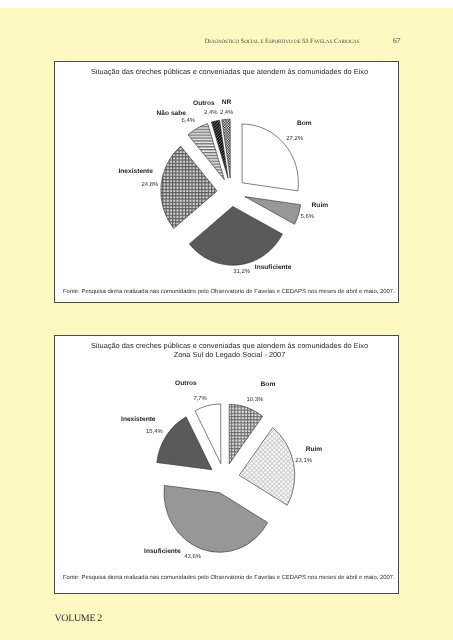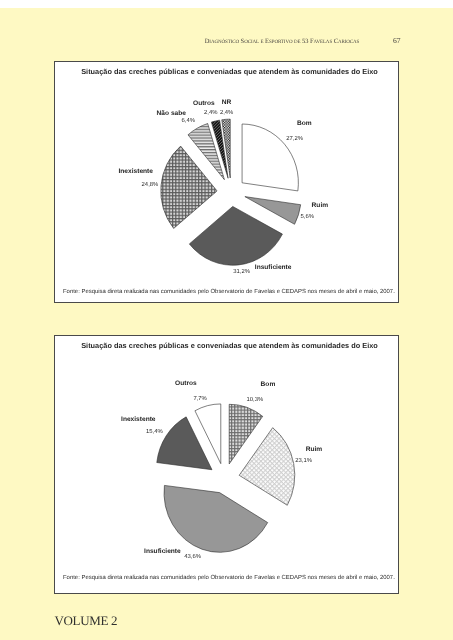--- a/index.html
+++ b/index.html
@@ -1,23 +1,23 @@
 <!DOCTYPE html>
 <html><head>
 <meta charset="utf-8">
 <style>
   html,body{margin:0;padding:0;}
   body{width:453px;height:640px;background:#ffffff;font-family:"Liberation Sans",sans-serif;overflow:hidden;-webkit-font-smoothing:antialiased;text-rendering:geometricPrecision;}
   .page{position:relative;width:453px;height:640px;background:#fef9c3;margin-top:8px;}
   .hdr{position:absolute;left:111px;top:21.5px;width:342px;text-align:center;}
   .hdr-t{font-family:"Liberation Serif",serif;font-size:6.5px;letter-spacing:-0.08px;color:#46433f;font-variant:small-caps;}
   .hdr-p{position:absolute;left:393px;top:28px;font-family:"Liberation Serif",serif;font-size:7.6px;color:#46433f;}
-  .vol{position:absolute;left:54.5px;top:605.2px;font-family:"Liberation Serif",serif;font-size:13px;letter-spacing:-0.35px;color:#30302e;}
+  .vol{position:absolute;left:54.5px;top:605.2px;font-family:"Liberation Serif",serif;font-size:10px;letter-spacing:-0.35px;color:#30302e;}
   .cbox{position:absolute;border:1px solid #4a4a4a;background:#fff;box-sizing:border-box;}
-  .ctitle{position:absolute;left:3px;width:100%;text-align:center;font-size:7.35px;font-weight:bold;color:#272727;line-height:9.4px;letter-spacing:.02px;}
+  .ctitle{position:absolute;left:3px;width:100%;text-align:center;font-size:7.35px;font-weight:normal;color:#272727;line-height:9.4px;letter-spacing:.02px;}
   .csrc{position:absolute;font-size:5.93px;color:#2b2b2b;white-space:nowrap;}
   .pielab{position:absolute;font-size:6.6px;letter-spacing:0px;font-weight:bold;color:#1f1f1f;white-space:nowrap;}
   .pieval{position:absolute;font-size:5.9px;color:#1f1f1f;white-space:nowrap;}
   svg{display:block;position:absolute;left:0;top:0;}
 </style>
 </head>
 <body>
 
 <div class="page">
   <div class="hdr">
@@ -81,20 +81,21 @@
       <div class="pieval" style="left: 126.5px; top: 56.4px;">6,4%</div>
       <div class="pielab" style="left: 138px; top: 37.6px;">Outros</div>
       <div class="pieval" style="left: 149px; top: 48.1px;">2,4%</div>
       <div class="pielab" style="left: 166.8px; top: 37.3px;">NR</div>
       <div class="pieval" style="left: 164.9px; top: 48.1px;">2,4%</div>
     </div>
 
   <div class="cbox" id="box2" style="left:54px;top:327px;width:345px;height:259px;">
     <div class="ctitle" style="top:5px;">
       <div>Situação das creches públicas e conveniadas que atendem às comunidades do Eixo</div>
+      <div>Zona Sul do Legado Social - 2007</div>
     </div>
     <svg id="svg2" width="345" height="259">
         <defs>
   <pattern id="p-grid-crosshatch" patternUnits="userSpaceOnUse" width="3.25" height="3.25">
     <rect width="3.25" height="3.25" fill="#d5d5d5"></rect>
     <rect width="3.25" height="1.15" fill="#5a5a5a"></rect>
     <rect width="1.15" height="3.25" fill="#5a5a5a"></rect>
   </pattern>
   <pattern id="p-horizontal-lines" patternUnits="userSpaceOnUse" width="3" height="2.9">
     <rect width="3" height="2.9" fill="#ededed"></rect>

